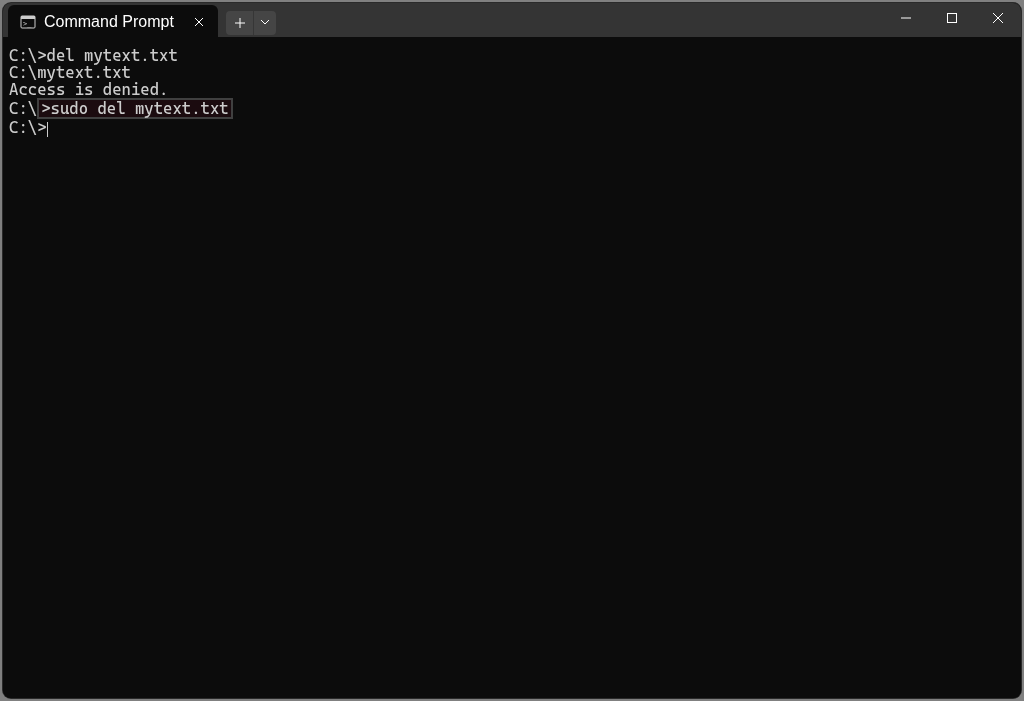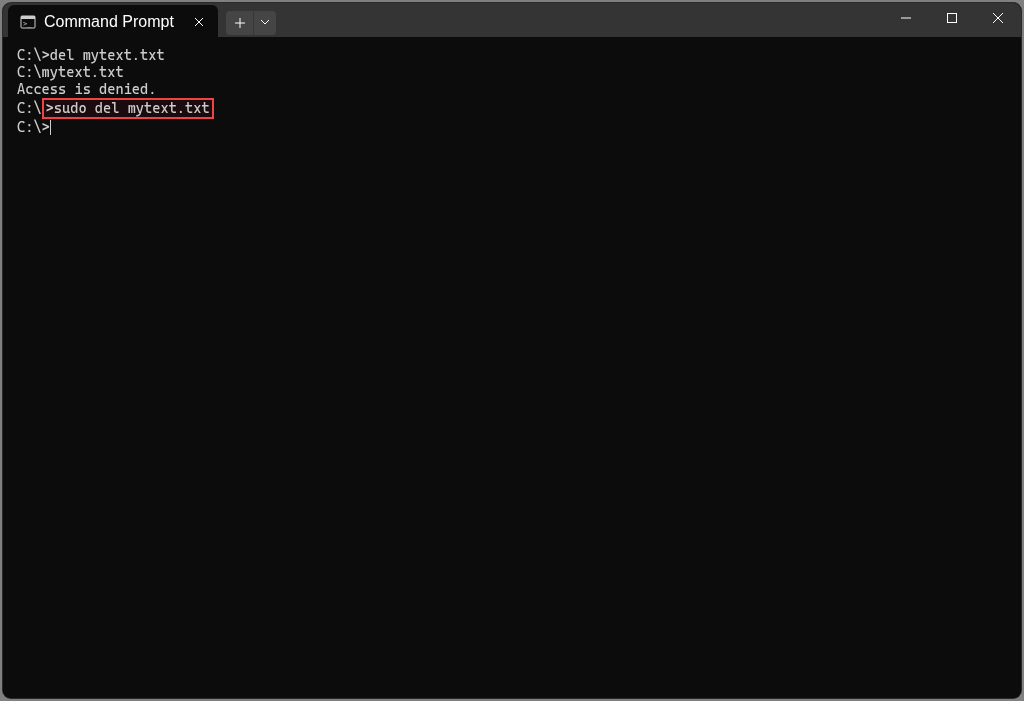--- a/index.html
+++ b/index.html
@@ -115,35 +115,35 @@
   .win-btn {
     width: 46px;
     height: 30px;
     display: flex;
     align-items: center;
     justify-content: center;
     color: #ffffff;
     cursor: pointer;
   }
   .terminal-body {
-    padding: 10px 14px;
+    padding: 10px 6px;
     color: #cccccc;
     background: #0c0c0c;
     font-family: "Cascadia Mono", Consolas, "Courier New", monospace;
-    font-size: 14px;
+    font-size: 16px;
     line-height: 17px;
     white-space: pre;
     height: calc(100% - 34px);
     overflow: hidden;
   }
   .term-line {
     white-space: pre;
   }
   .highlight-box {
-    border: 2px solid #ef4444;
+    border: 2px solid #404040;
     background: rgba(230, 0, 51, 0.07);
     padding: 0 2px;
     display: inline-block;
   }
   .cursor {
     display:inline-block;
     width: 1px;
     height: 15px;
     background: #cccccc;
     vertical-align: text-bottom;

